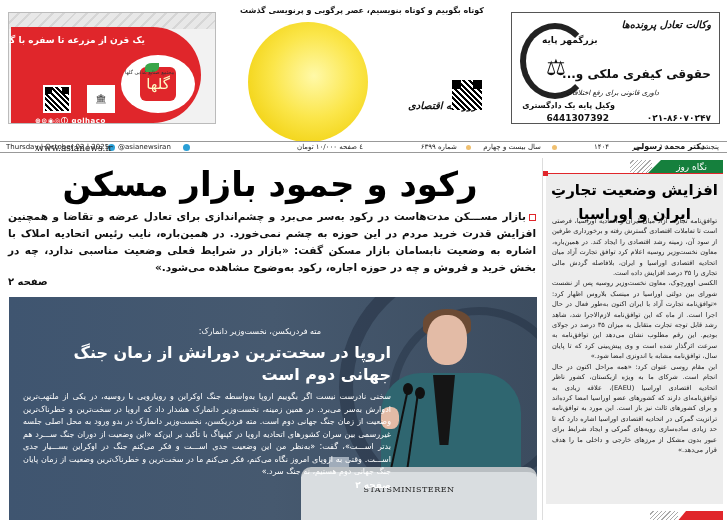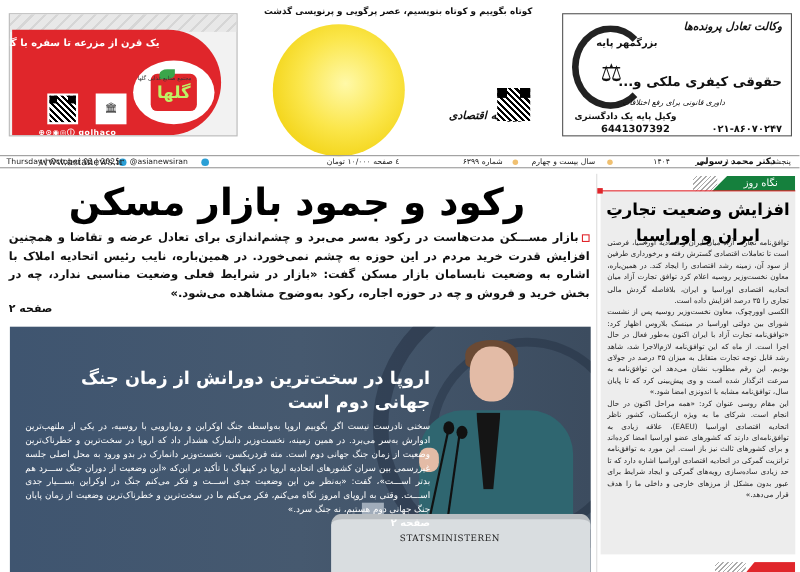--- a/index.html
+++ b/index.html
@@ -12,21 +12,21 @@
   .ad-left { position: absolute; left: 8px; top: 12px; width: 208px; height: 112px;
     border: 1px solid #bbb; background: #f2f2f2; overflow: hidden; }
   .ad-left .herb-band { position: absolute; left: 0; top: 0; right: 0; height: 16px;
     background: repeating-linear-gradient(135deg,#e8e8e8 0 6px,#d6d6d6 6px 8px); }
   .ad-left .red-panel { position: absolute; left: 2px; top: 14px; width: 190px; height: 96px;
     background: #e0262b; border-radius: 0 60px 60px 0; }
   .ad-left .slogan { position: absolute; right: 70px; top: 22px; color: #fff; font-size: 9px;
     font-weight: bold; direction: rtl; white-space: nowrap; }
   .ad-left .brand-circle { position: absolute; left: 112px; top: 42px; width: 74px; height: 58px;
     background: #fff; border-radius: 50%; display: flex; align-items: center; justify-content: center; }
-  .ad-left .brand-logo { background: #e0262b; color: #bef264; font-weight: bold; font-size: 15px;
+  .ad-left .brand-logo { background: #e0262b; color: #fef9c3; font-weight: normal; font-size: 15px;
     padding: 8px 6px; border-radius: 6px; direction: rtl; }
   .ad-left .leaf { position: absolute; left: 136px; top: 50px; width: 14px; height: 9px;
     background: #3aa64a; border-radius: 50% 0 50% 0; }
   .ad-left .tagline-small { position: absolute; left: 116px; top: 56px; font-size: 5px; color: #333; direction: rtl; }
   .ad-left .qr { position: absolute; left: 34px; top: 72px; width: 28px; height: 28px; background: #fff; padding: 2px; }
   .ad-left .unesco { position: absolute; left: 78px; top: 72px; width: 28px; height: 28px; background: #fff;
     font-size: 9px; text-align: center; line-height: 28px; }
   .ad-left .socials { position: absolute; left: 26px; top: 103px; color: #fff; font-size: 7px; font-weight: bold;
     letter-spacing: 0.5px; }
 
@@ -209,20 +209,21 @@
   <div class="hand"></div>
   <div class="mic1"></div>
   <div class="mic2"></div>
   <div class="mic-head1"></div>
   <div class="mic-head2"></div>
   <div class="glass"></div>
   <div class="lectern"></div>
   <div class="lectern-label">STATSMINISTEREN</div>
 
   <div class="photo-text">
+    <div class="photo-kicker">مته فردریکسن، نخست‌وزیر دانمارک:</div>
     <div class="photo-headline">اروپا در سخت‌ترین دورانش از زمان جنگ جهانی دوم است</div>
     <div class="photo-body">سخنی نادرست نیست اگر بگوییم اروپا به‌واسطه جنگ اوکراین و رویارویی با روسیه، در یکی از ملتهب‌ترین ادوارش به‌سر می‌برد. در همین زمینه، نخست‌وزیر دانمارک هشدار داد که اروپا در سخت‌ترین و خطرناک‌ترین وضعیت از زمان جنگ جهانی دوم است. مته فردریکسن، نخست‌وزیر دانمارک در بدو ورود به محل اصلی جلسه غیررسمی بین سران کشورهای اتحادیه اروپا در کپنهاگ با تأکید بر این‌که «این وضعیت از دوران جنگ ســـرد هم بدتر اســـت»، گفت: «به‌نظر من این وضعیت جدی اســـت و فکر می‌کنم جنگ در اوکراین بســـیار جدی اســـت. وقتی به اروپای امروز نگاه می‌کنم، فکر می‌کنم ما در سخت‌ترین و خطرناک‌ترین وضعیت از زمان پایان جنگ جهانی دوم هستیم، نه جنگ سرد.»</div>
     <div class="photo-page">صفحه ۲</div>
   </div>
 </div>
 
 <div class="section-hatch"></div>
 <div class="section-tab">نگاه روز</div>
 <div class="side-box"></div>
 <div class="section-rule"></div>

